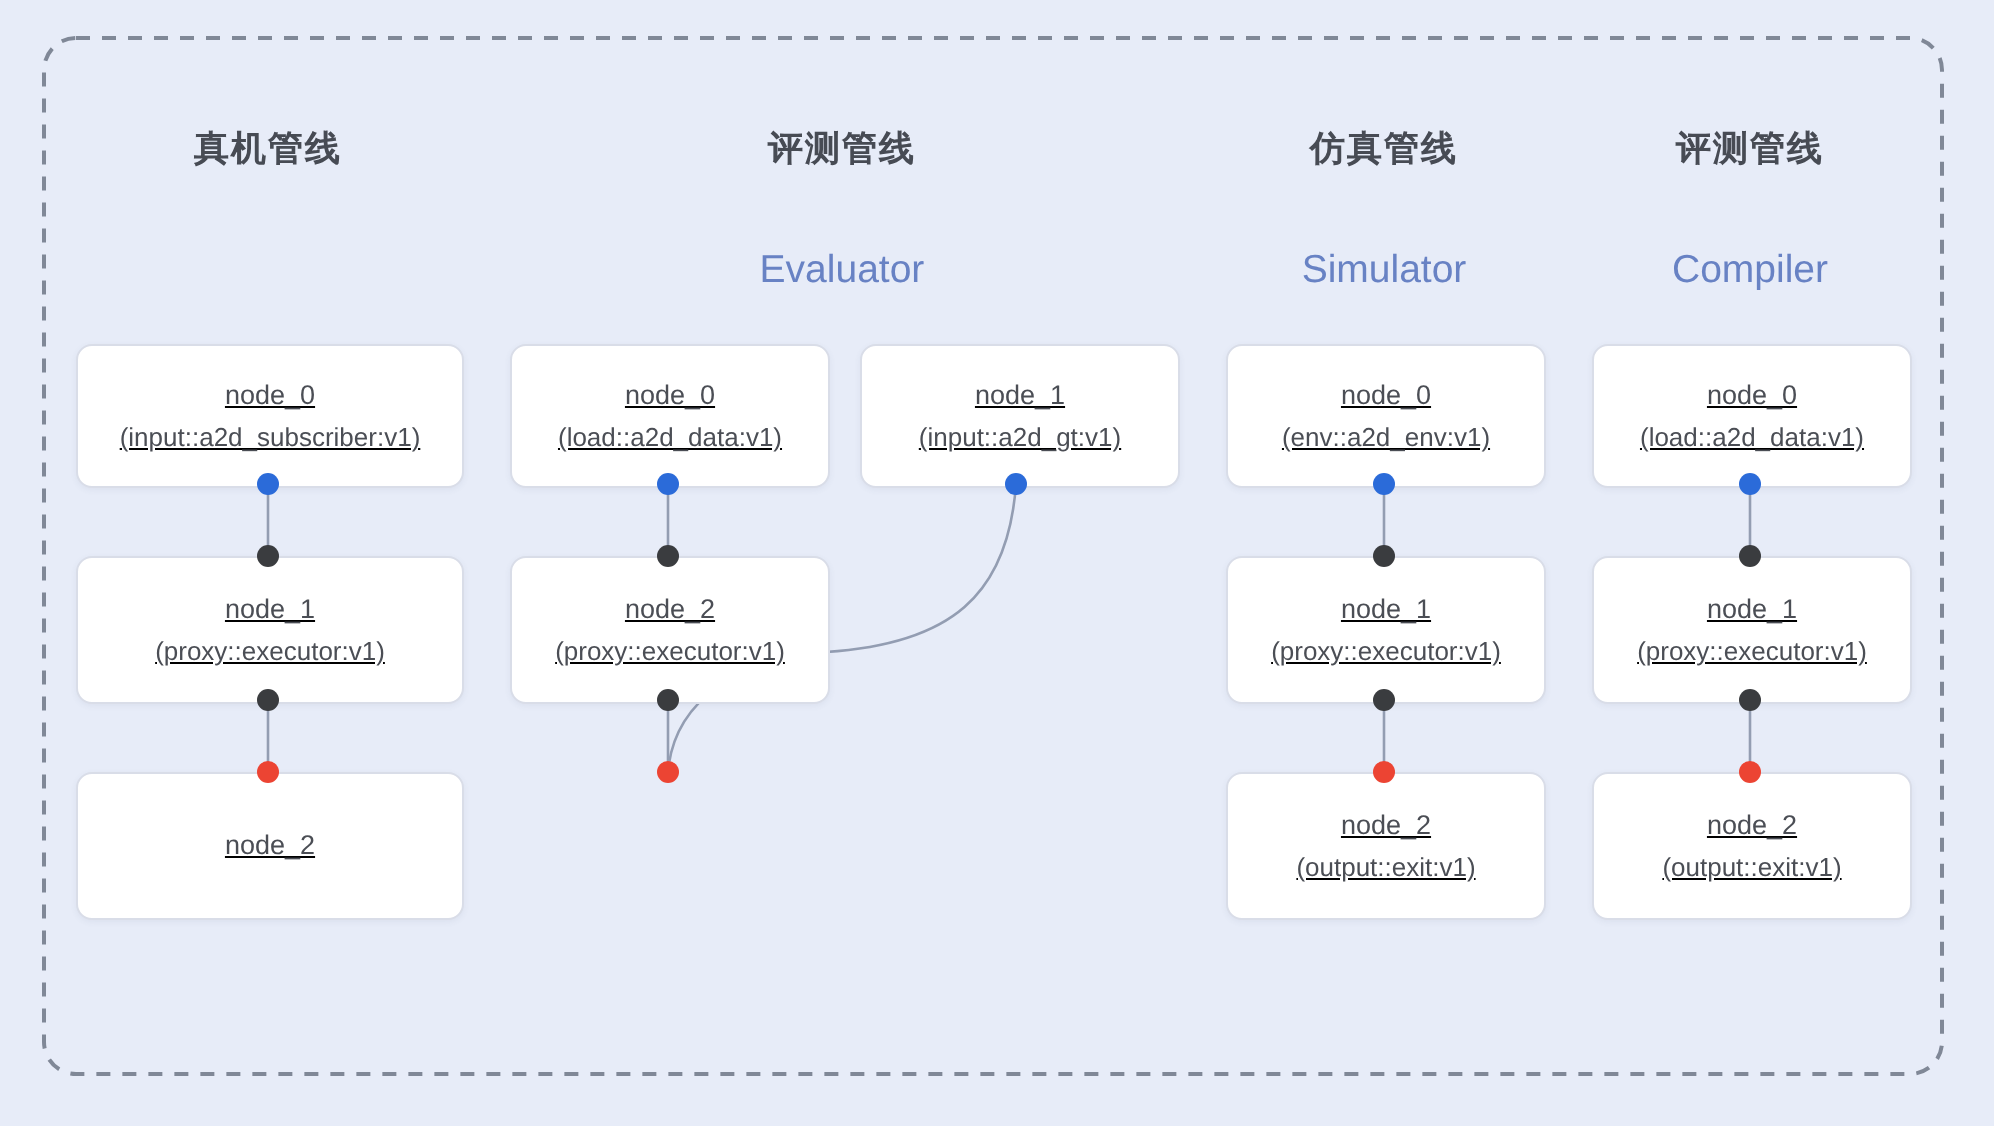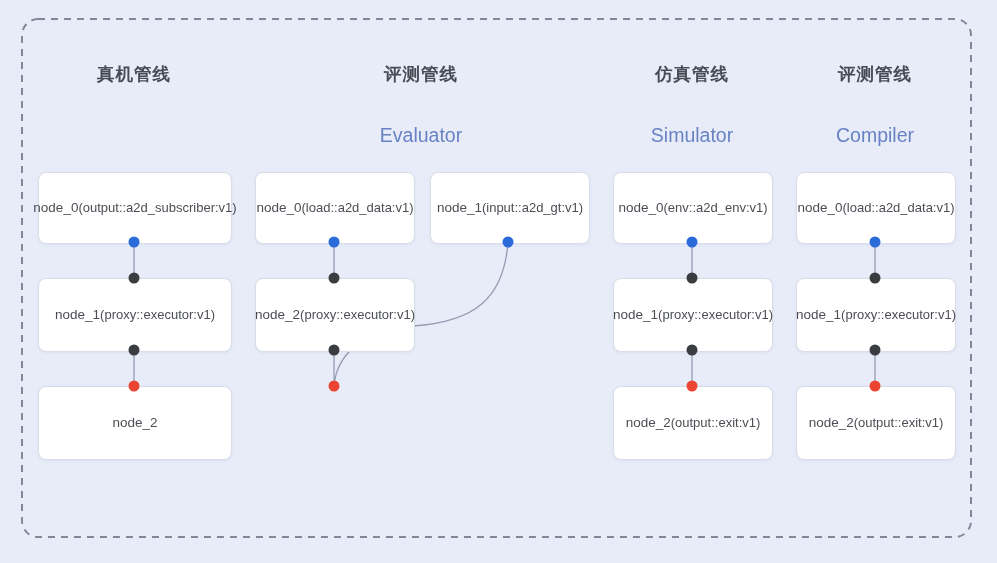--- a/index.html
+++ b/index.html
@@ -48,24 +48,25 @@
     font-weight:400;
     color:var(--title-en,#6882c4);
   }
   .node{
     position:absolute;
     background:var(--node-bg,#ffffff);
     border:1px solid var(--node-border,#d9dde8);
     border-radius:8px;
     box-shadow:0 1px 3px rgba(70,80,110,0.07);
     display:flex;
-    flex-direction:row;
+    flex-direction:column;
     align-items:center;
     justify-content:center;
     text-align:right;
+    text-decoration:underline;
   }
   .node .l1{
     font-size:13.5px;
     color:var(--node-text,#4b4e55);
     line-height:1.6;
   }
   .node .l2{
     font-size:13px;
     color:var(--node-text,#4b4e55);
     line-height:1.5;
@@ -101,21 +102,21 @@
   <div class="title-cn" style="left:331px">评测管线</div>
   <div class="title-cn" style="left:602px">仿真管线</div>
   <div class="title-cn" style="left:785px">评测管线</div>
 
   <div class="title-en" style="left:331px">Evaluator</div>
   <div class="title-en" style="left:602px">Simulator</div>
   <div class="title-en" style="left:785px">Compiler</div>
 
   <div class="node" style="left:38px;top:172px;width:192px;height:70px">
     <div class="l1">node_0</div>
-    <div class="l2">(output::a2d_subscriber:v1)</div>
+    <div class="l2">(input::a2d_subscriber:v1)</div>
   </div>
   <div class="node" style="left:38px;top:278px;width:192px;height:72px">
     <div class="l1">node_1</div>
     <div class="l2">(proxy::executor:v1)</div>
   </div>
   <div class="node" style="left:38px;top:386px;width:192px;height:72px">
     <div class="l1">node_2</div>
   </div>
 
   <div class="node" style="left:255px;top:172px;width:158px;height:70px">

